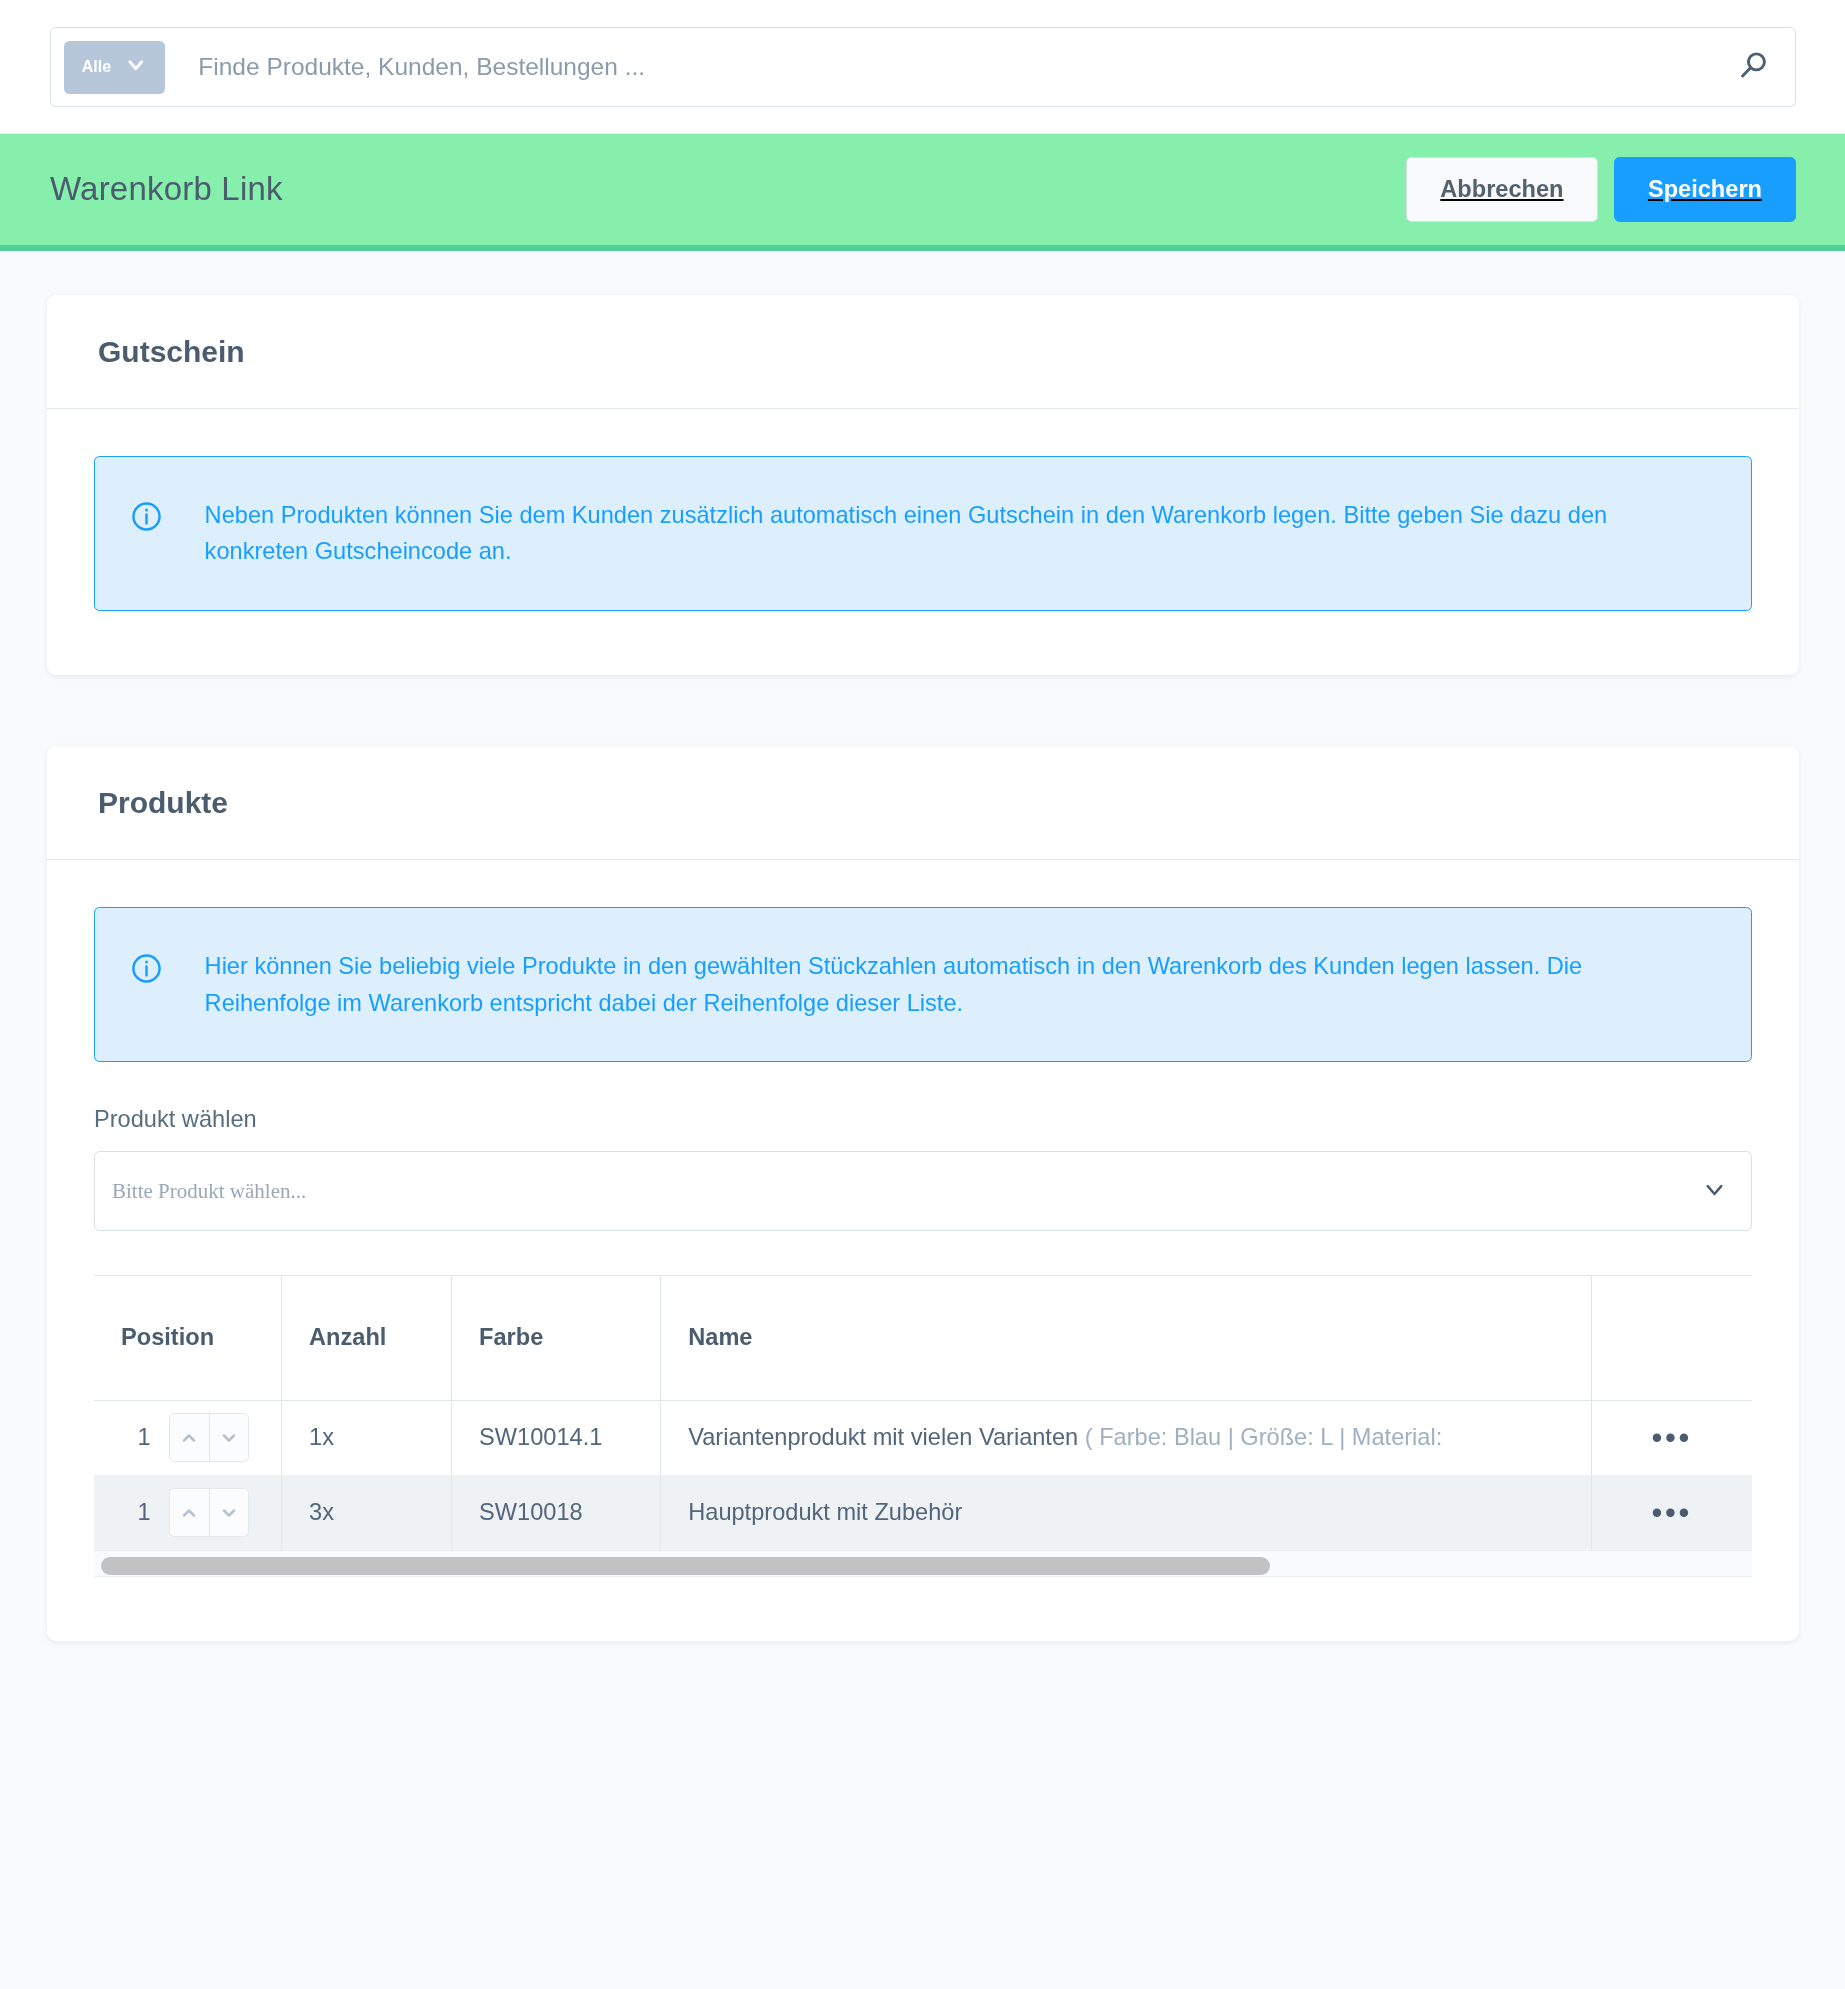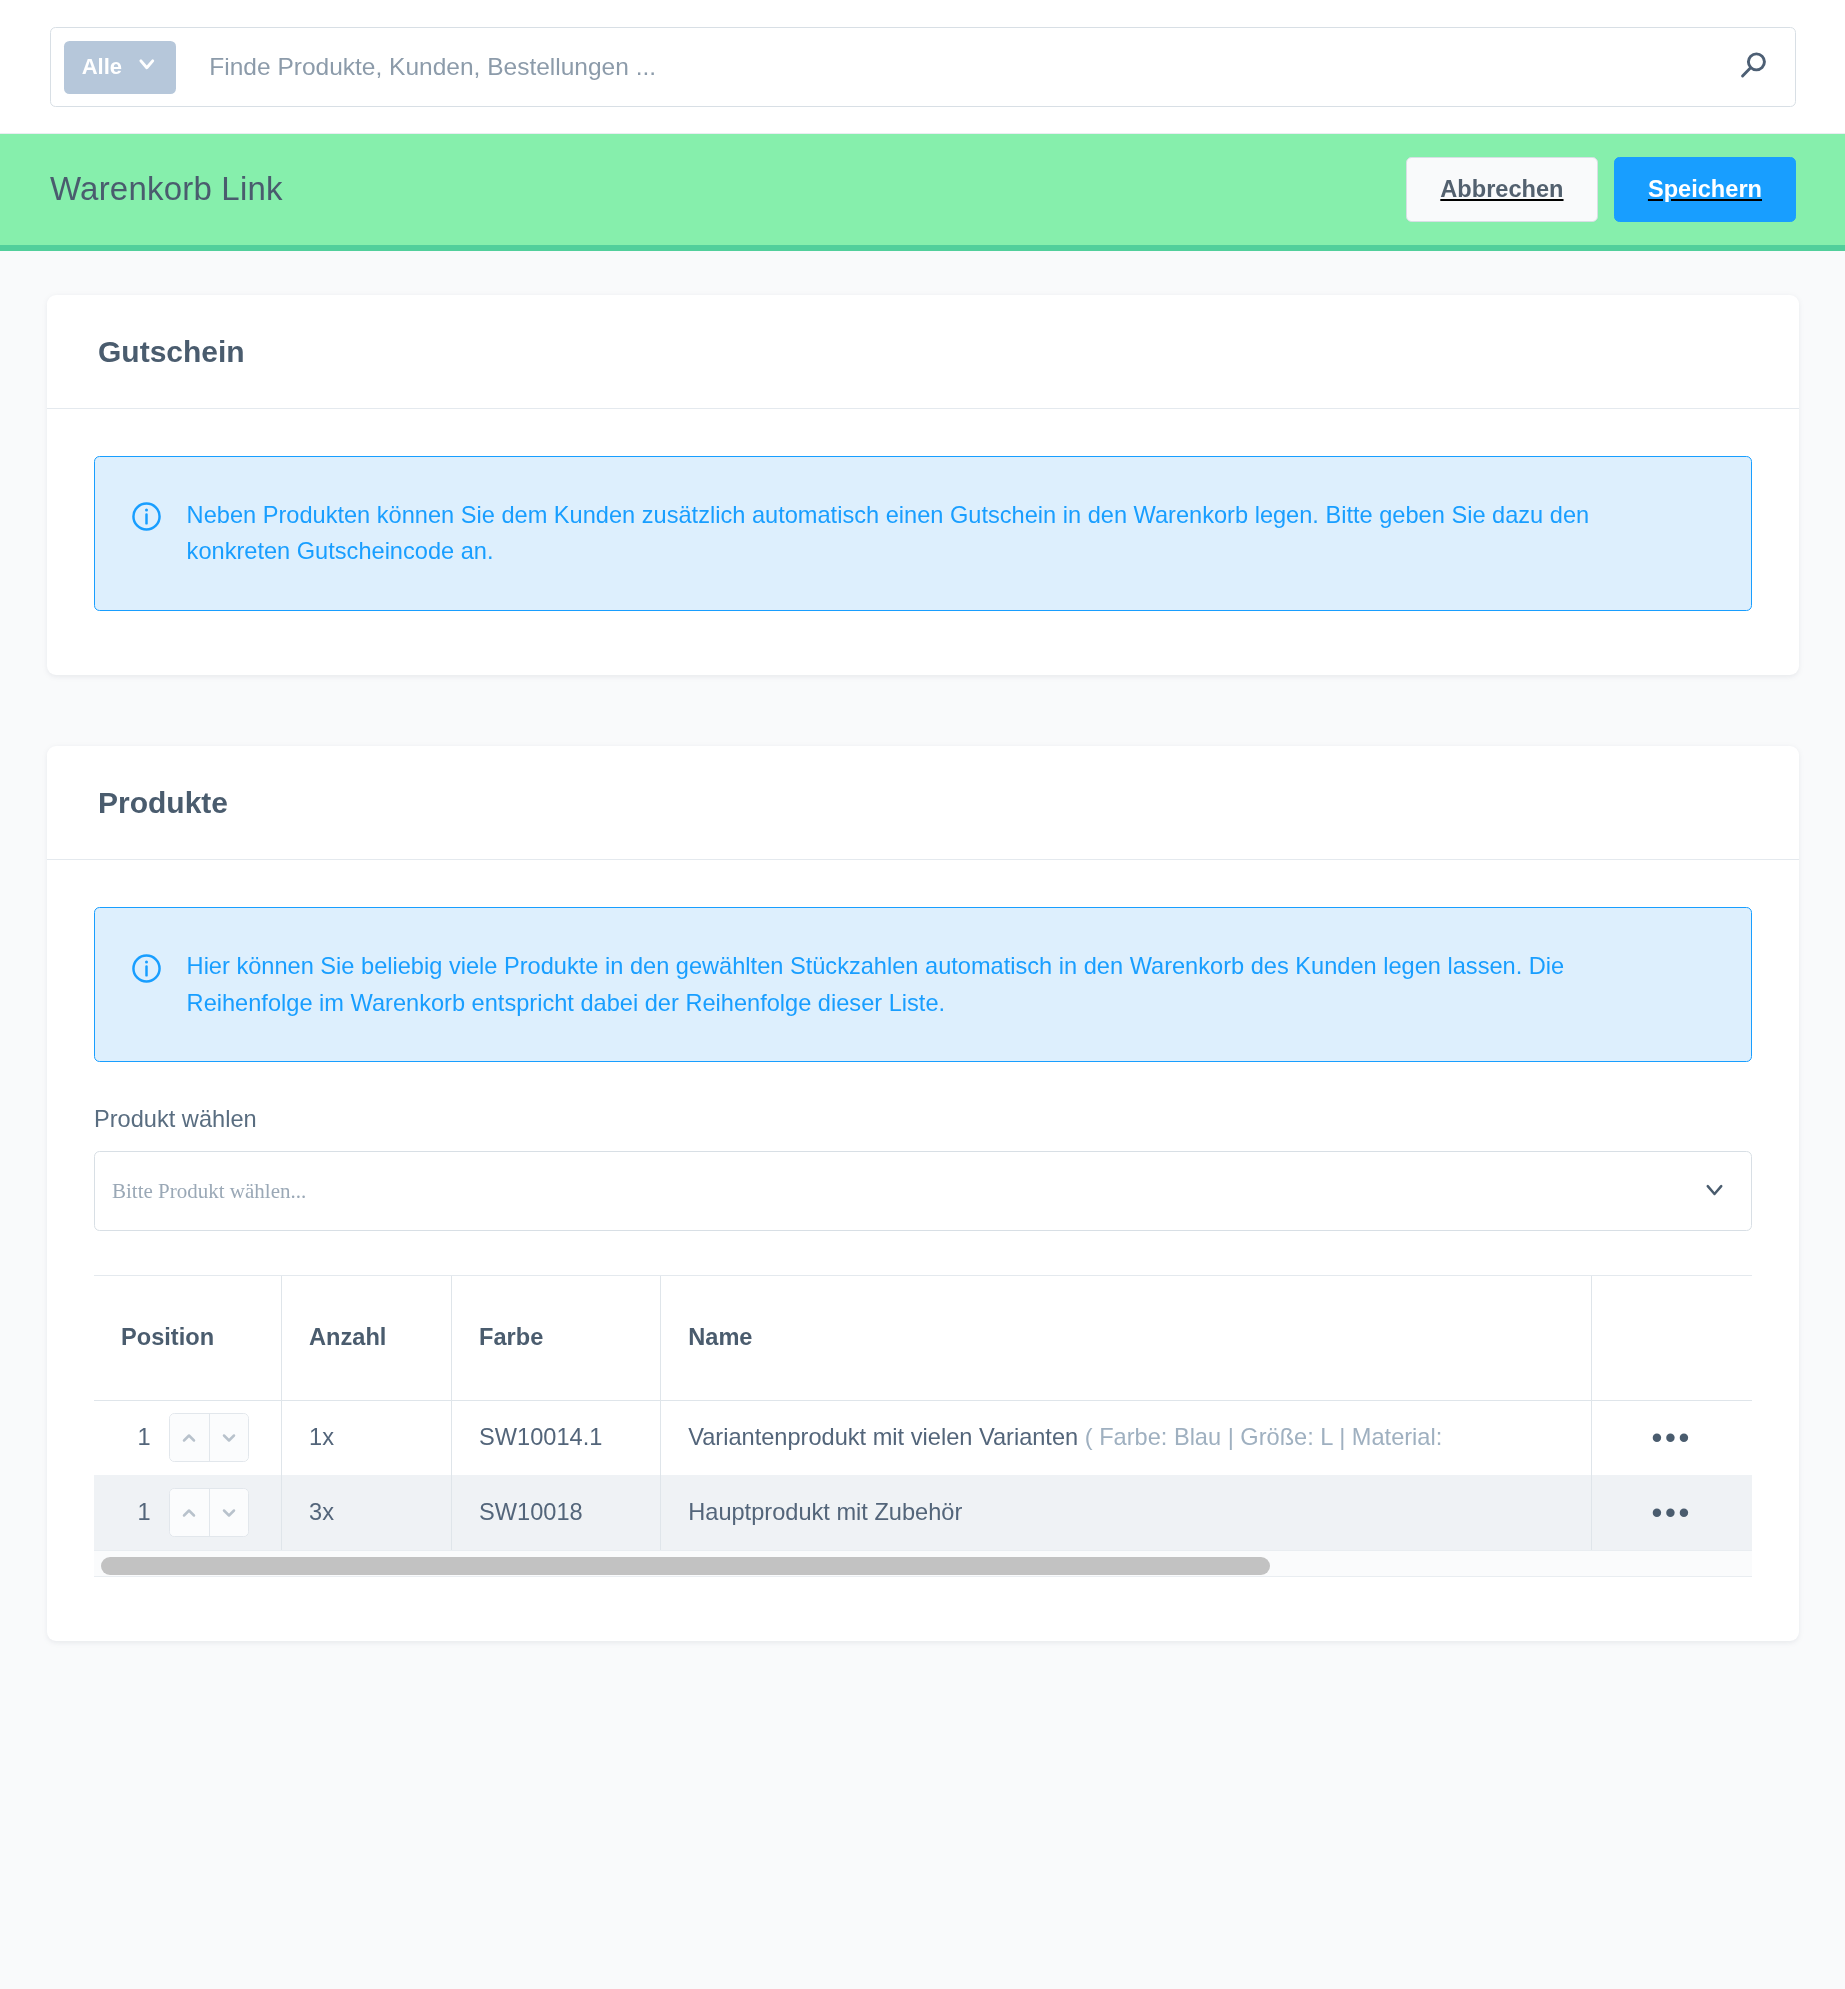--- a/index.html
+++ b/index.html
@@ -34,21 +34,21 @@
     color: #ffffff;
     border: none;
     border-radius: 5.5px;
     height: 53px;
     min-width: 98px;
     display: flex;
     align-items: center;
     justify-content: center;
     gap: 12.7px;
     padding: 0 18px;
-    font-size: 22px;
+    font-size: 16px;
     font-weight: 700;
     cursor: pointer;
   }
   .scope-btn .chev { display: block; }
   .search-input {
     flex: 1;
     border: none;
     outline: none;
     background: transparent;
     font-size: 24.5px;
@@ -133,20 +133,21 @@
     align-items: flex-start;
     gap: 23.6px;
     padding: 40px 38px 40px 35px;
   }
   .alert .info-ico { flex: 0 0 auto; margin-top: 3.6px; }
   .alert-text {
     color: #189eff;
     font-size: 23.6px;
     line-height: 1.55;
     max-width: 1418px;
+    margin-left: 18px;
   }
 
   
   .field { margin-top: 44px; }
   .field-label-row {
     display: flex;
     align-items: center;
     justify-content: space-between;
     margin-bottom: 18px;
   }

